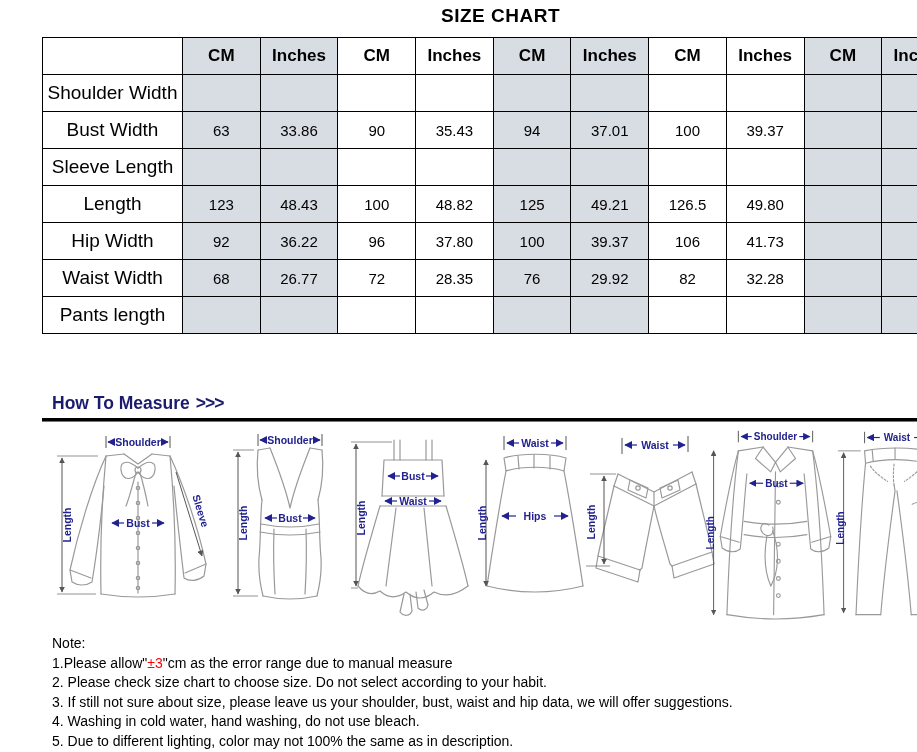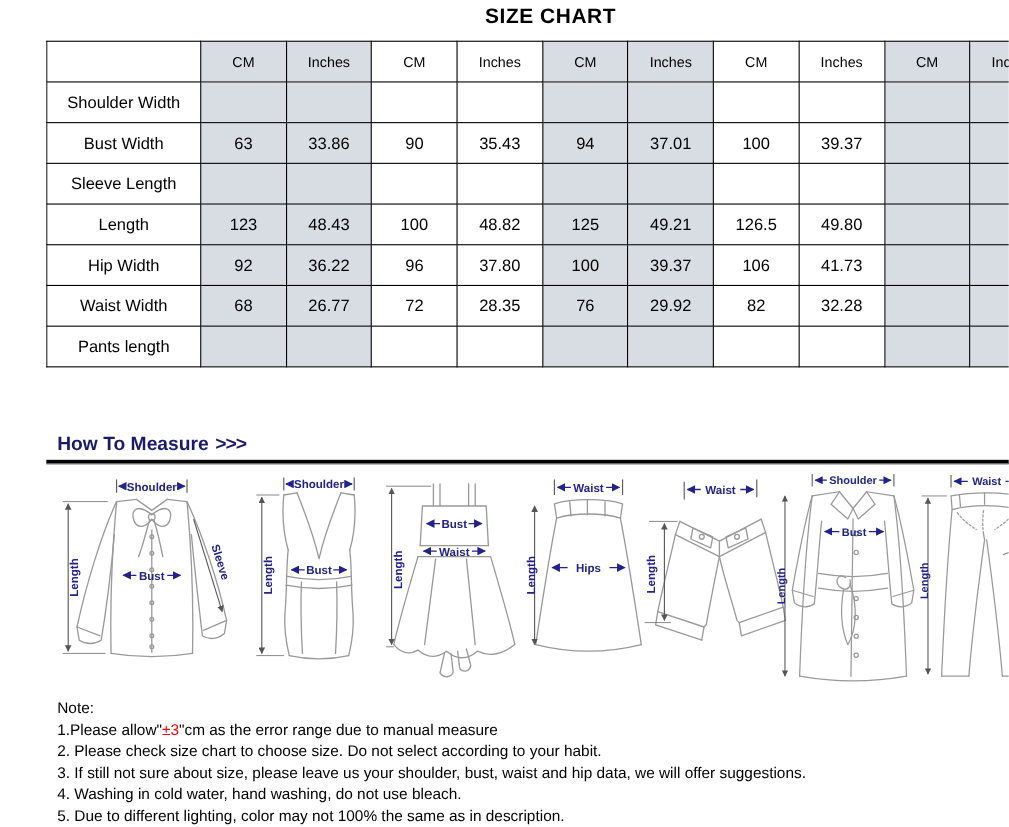--- a/index.html
+++ b/index.html
@@ -13,22 +13,22 @@
   
   .page-title{position:absolute;top:5px;left:0;width:100%;text-align:center;
     font-size:19px;font-weight:bold;letter-spacing:.5px;}
 
   
   table.size-table{position:absolute;top:37px;left:0;width:917px;
     border-collapse:collapse;table-layout:fixed;}
   table.size-table td{border:1px solid var(--line);text-align:center;vertical-align:middle;
     padding:0;overflow:hidden;}
   tr.r-size td{height:40px;font-size:27px;font-weight:bold;color:var(--red);}
-  tr.r-unit td{height:36px;font-size:13px;font-weight:normal;}
-  td.rowlabel{font-size:15px;}
+  tr.r-unit td{height:36px;font-size:17px;font-weight:bold;}
+  td.rowlabel{font-size:19px;}
   td.val{font-size:15px;height:36px;}
   td.sh{background:var(--shade);}
   td.corner{background:#fff;}
 
   
   .measure-heading{position:absolute;top:393px;left:10px;font-size:17.5px;font-weight:bold;
     color:var(--navy-heading);}
   .measure-heading .chev{letter-spacing:-1px;margin-left:6px;}
   .black-rule{position:absolute;top:418px;left:0;width:917px;height:3px;background:#000;
     border-bottom:1px solid #777;}

